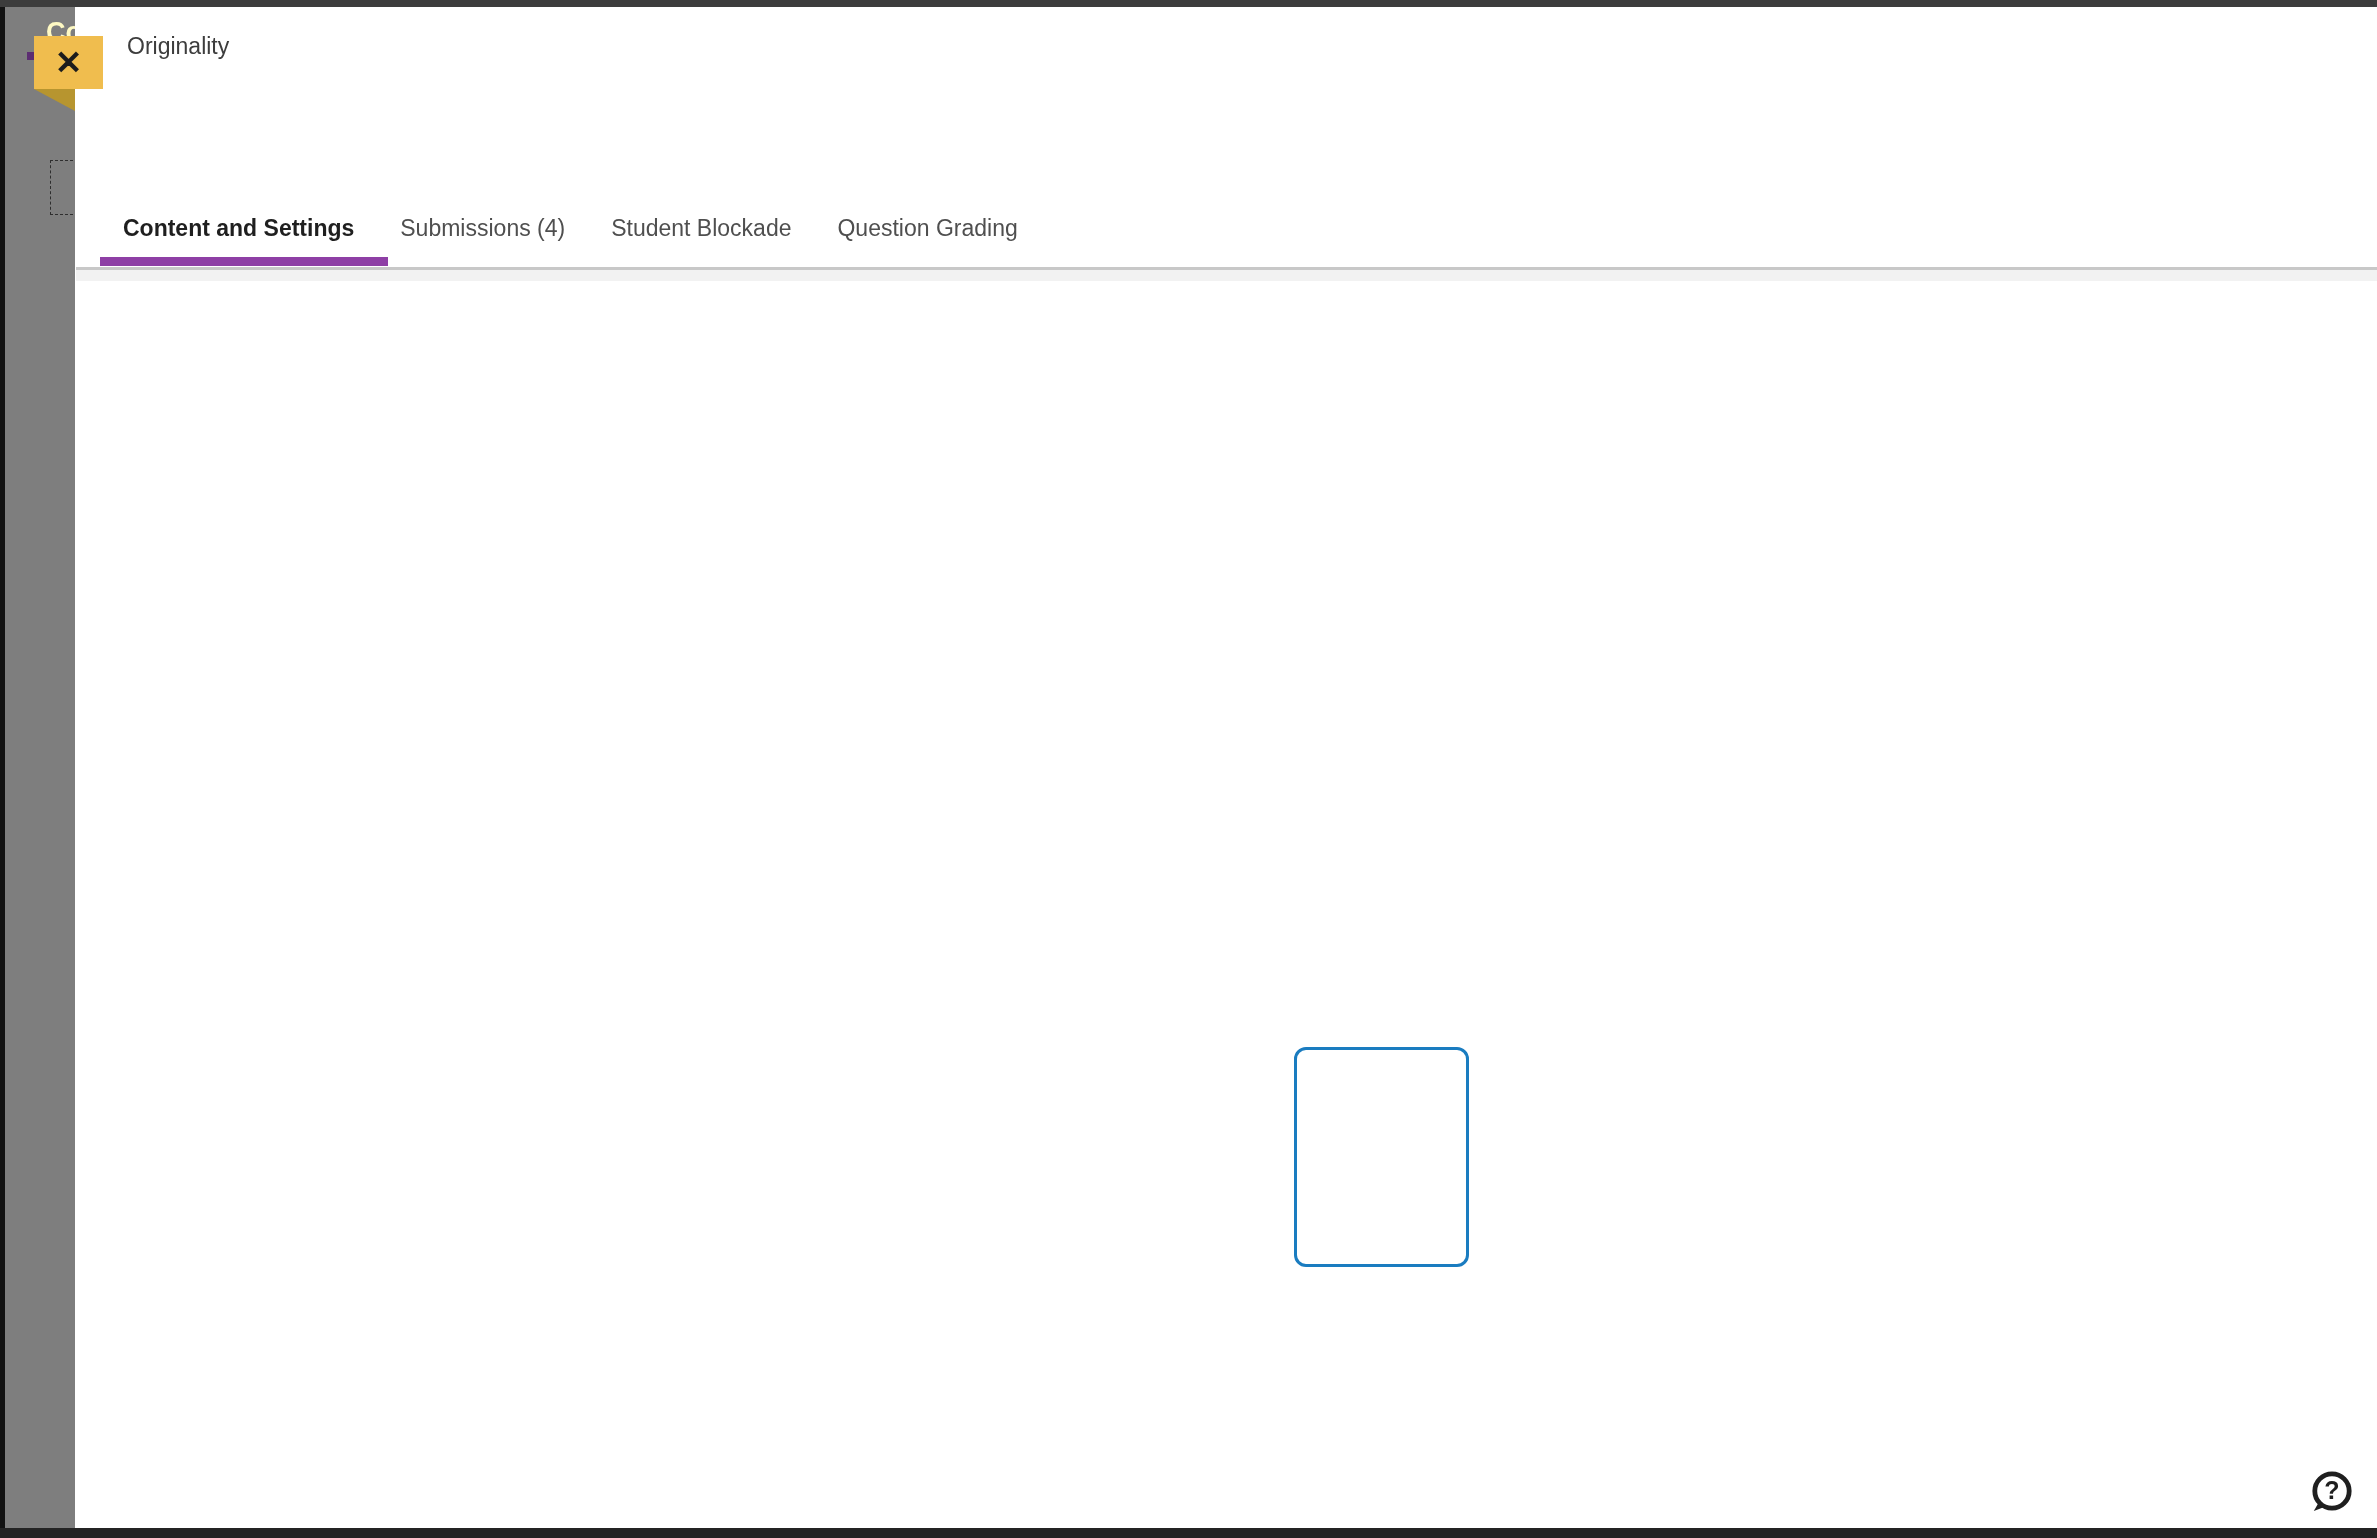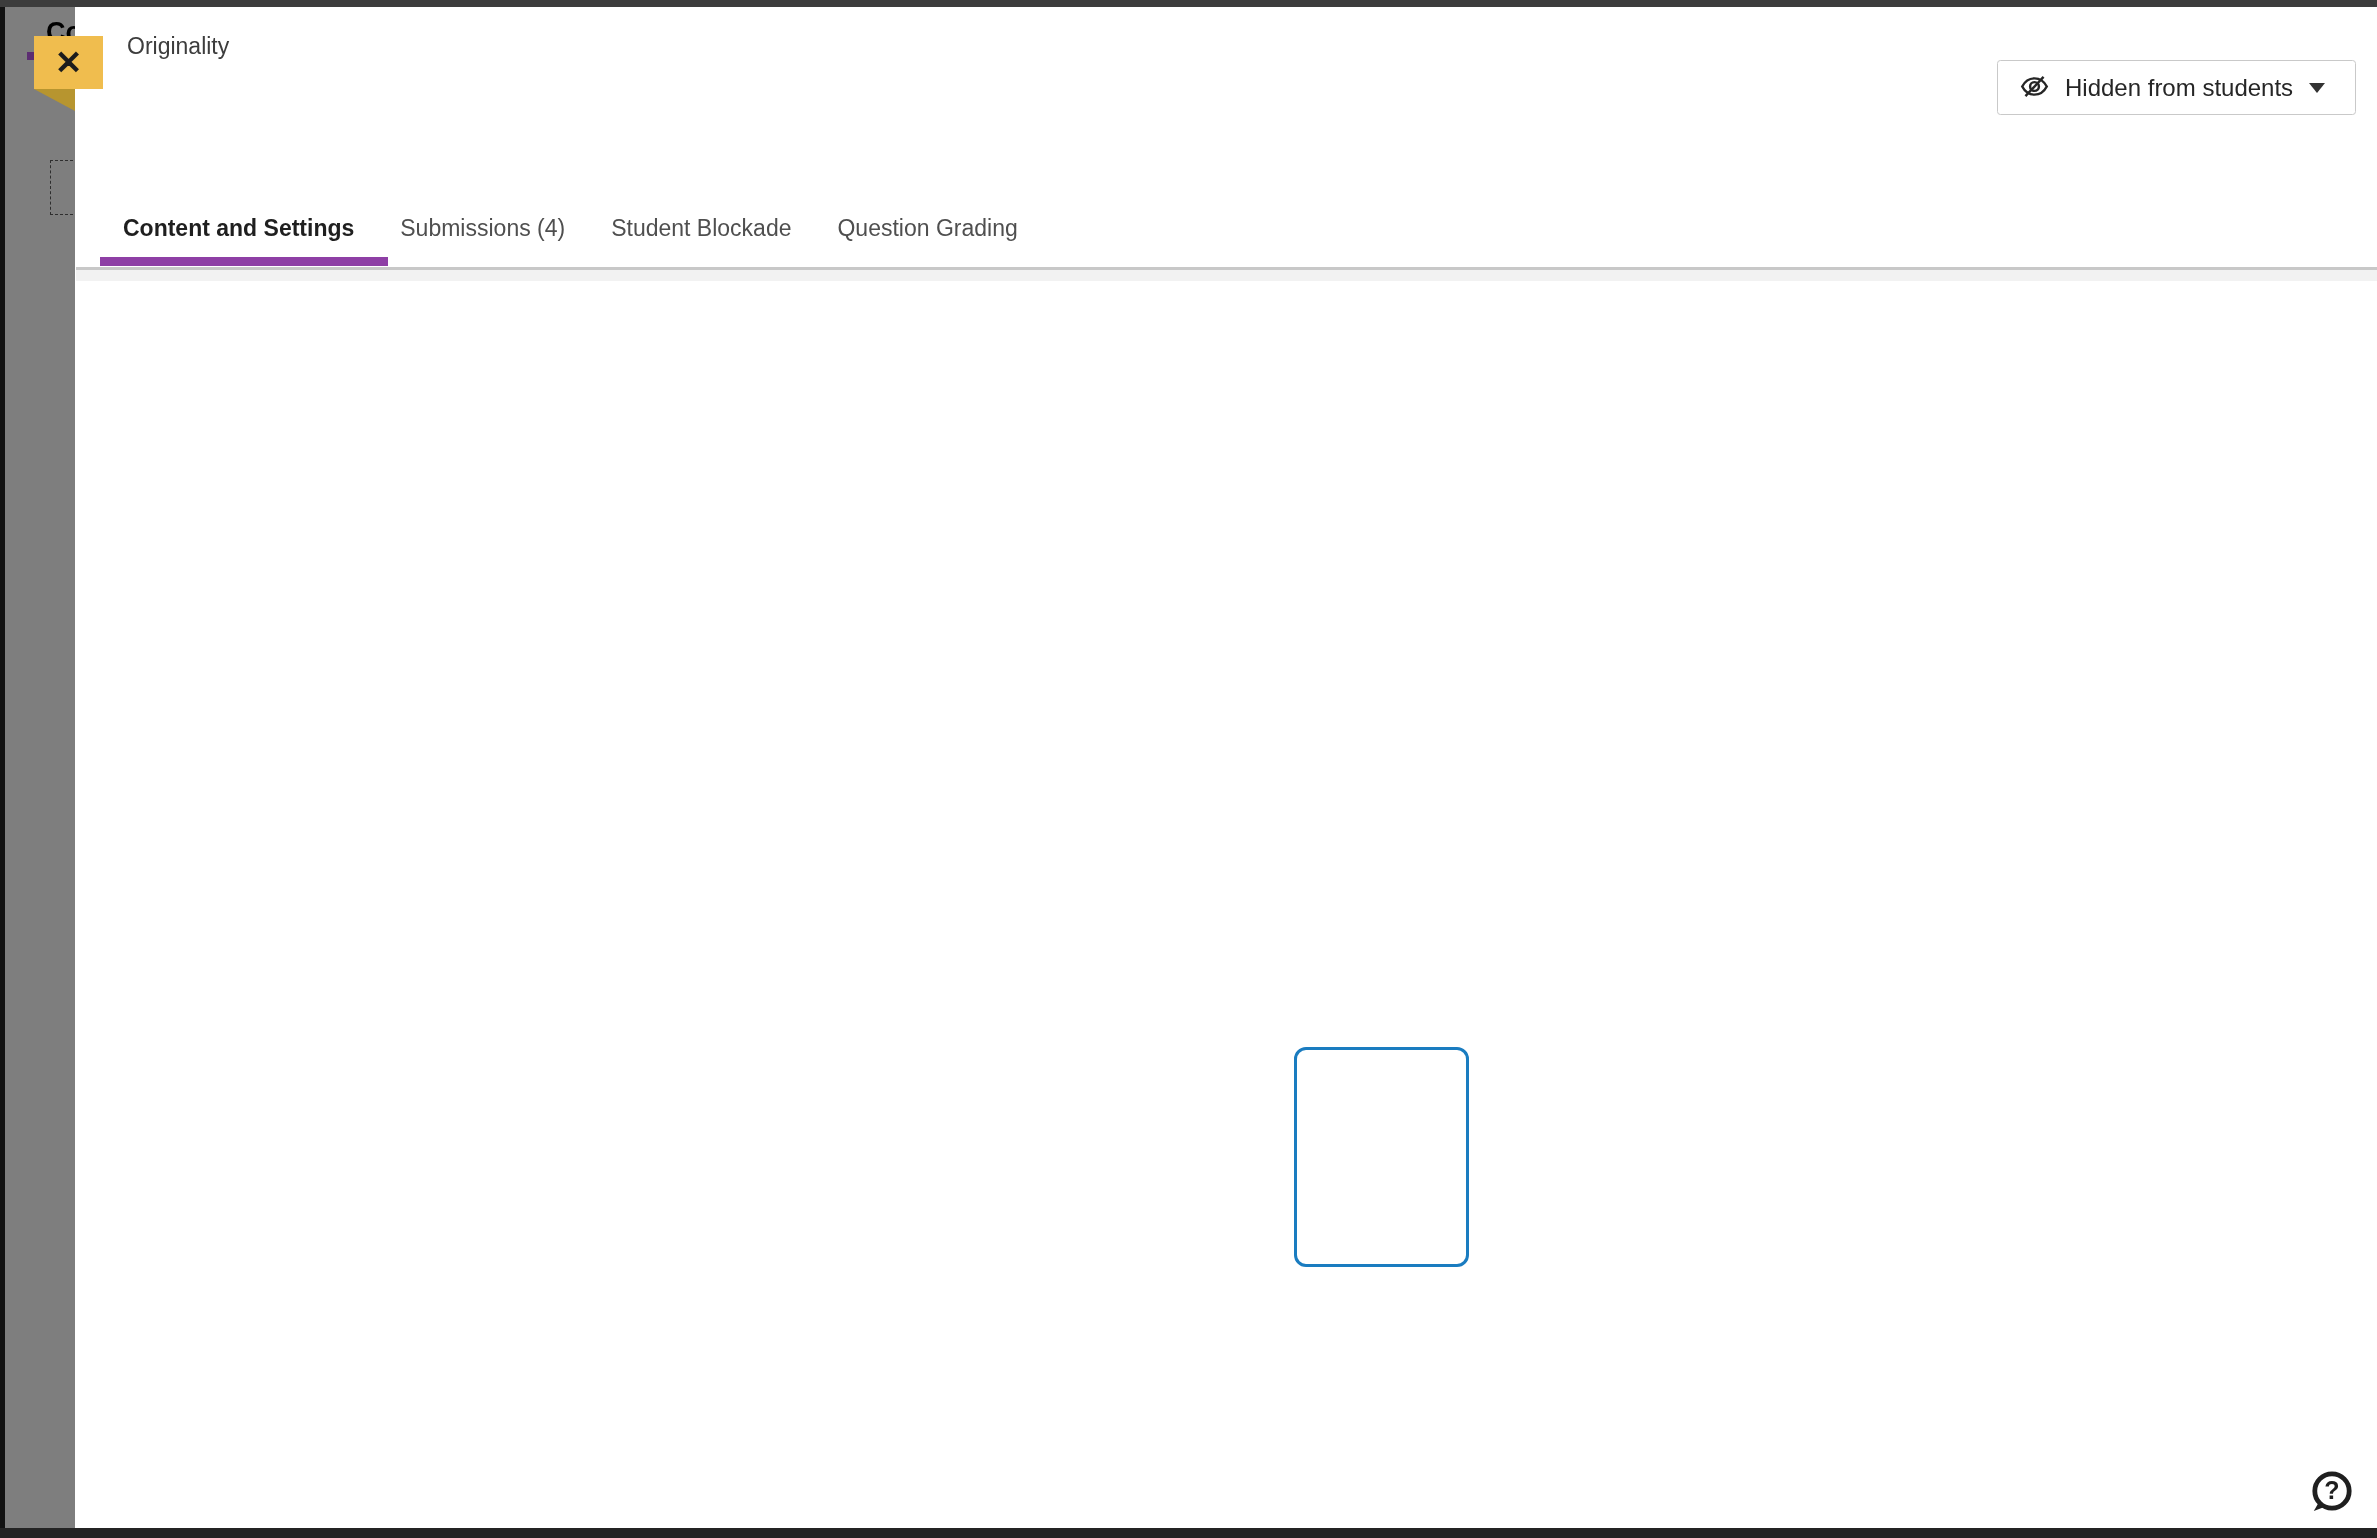--- a/index.html
+++ b/index.html
@@ -3,21 +3,21 @@
 <meta charset="utf-8">
 <style>
   html,body{margin:0;padding:0;background:#fff;}
   #page{position:relative;width:2377px;height:1538px;overflow:hidden;
         font-family:"Liberation Sans", sans-serif;color:#262626;background:#fff;}
   .abs{position:absolute;}
   
   #top-strip{left:0;top:0;width:2377px;height:6.9px;background:#3c3c3c;}
   #left-edge{left:0;top:6.9px;width:5.1px;height:1531px;background:#121212;}
   #left-overlay{left:5.1px;top:6.9px;width:70px;height:1531px;background:#7e7e7e;overflow:hidden;}
-  #bg-co{position:absolute;left:41px;top:10.3px;font-size:27px;font-weight:700;color:#000000;}
+  #bg-co{position:absolute;left:41px;top:10.3px;font-size:27px;font-weight:700;color:#fef9c3;}
   #bg-purple{position:absolute;left:21.5px;top:45px;width:13.7px;height:7.7px;background:#5c2d72;}
   #bg-dashed{position:absolute;left:45px;top:153px;width:22px;height:53px;
              border:1.7px dashed #2e2e2e;border-right:none;background:transparent;}
   #bottom-strip{left:0;top:1528px;width:2377px;height:10.3px;background:#242424;z-index:30;}
   #modal{left:76px;top:6.9px;width:2302px;height:1521px;background:#fff;z-index:5;}
   
   #close-btn{left:34px;top:36px;width:69px;height:53px;background:var(--close-yellow);z-index:40;
              display:flex;align-items:center;justify-content:center;cursor:pointer;}
   #close-btn [data-name="close-icon"]::after{content:"\2715";font-size:33px;font-weight:700;color:#1c1c1c;}
   #close-fold{left:34px;top:89px;width:41px;height:22px;background:var(--close-fold);z-index:39;
@@ -116,31 +116,20 @@
   </div>
 
   <div class="abs" id="modal" data-name="quiz-modal-panel"></div>
 
   <div class="abs" id="close-btn" data-name="close-button">
     <span data-name="close-icon"></span>
   </div>
   <div class="abs" id="close-fold" data-name="close-button-fold"></div>
 
   <div class="abs" id="breadcrumb" data-name="breadcrumb">Originality</div>
-  <div class="abs" id="visibility-btn" data-name="visibility-dropdown">
-    <span data-name="eye-slash-icon">
-      <svg width="31" height="31" viewBox="0 0 24 24">
-        <path d="M2.5 12c2.2-4.2 6-6.3 9.5-6.3s7.3 2.1 9.5 6.3c-2.2 4.2-6 6.3-9.5 6.3S4.7 16.2 2.5 12Z" fill="none" stroke="#262626" stroke-width="1.9"></path>
-        <circle cx="12" cy="12" r="3.4" fill="none" stroke="#262626" stroke-width="1.9"></circle>
-        <line x1="5" y1="19.5" x2="19" y2="4.5" stroke="#262626" stroke-width="1.9"></line>
-      </svg>
-    </span>
-    <span class="vlabel" data-name="visibility-label">Hidden from students</span>
-    <span class="caret-down" data-name="chevron-down-icon"></span>
-  </div>
 
   <div class="abs" id="tabs" data-name="tab-bar">
     <div class="tab active" data-name="tab-content-and-settings">Content and Settings</div>
     <div class="tab" data-name="tab-submissions">Submissions (4)</div>
     <div class="tab" data-name="tab-student-activity">Student Blockade</div>
     <div class="tab" data-name="tab-question-analysis">Question Grading</div>
   </div>
   <div class="abs" id="tab-underline" data-name="active-tab-underline"></div>
   <div class="abs" id="header-border" data-name="header-divider"></div>
   <div class="abs" id="header-substrip" data-name="header-substrip"></div>

